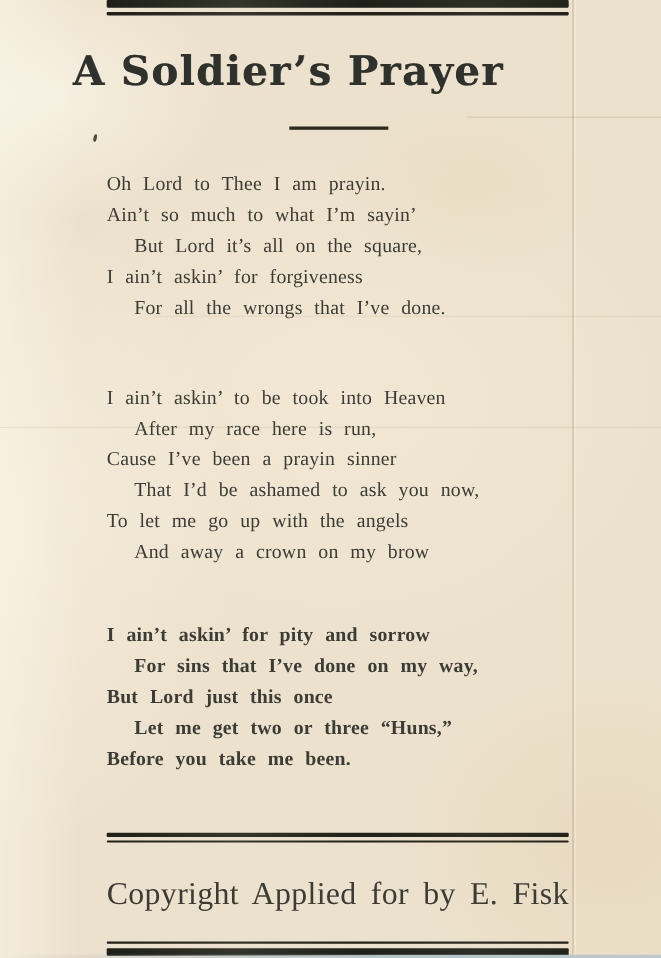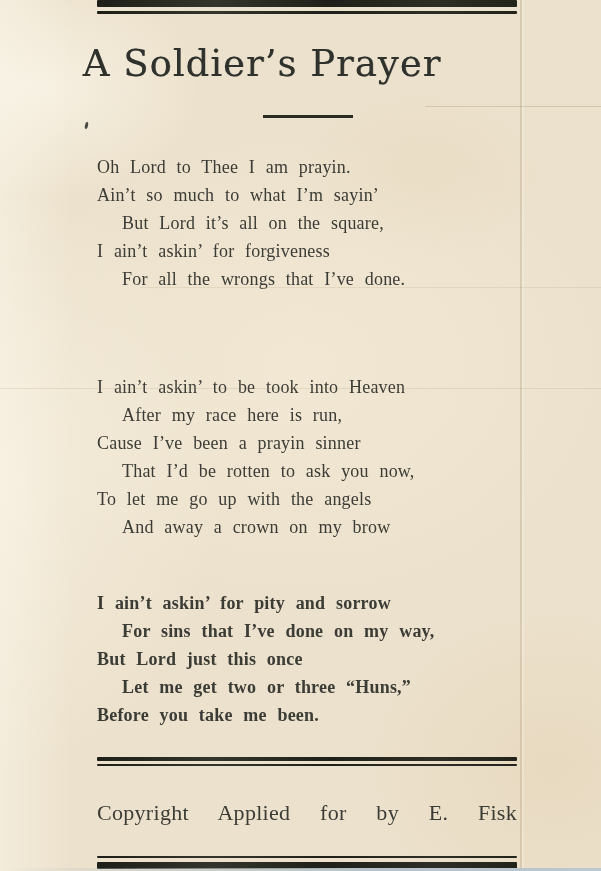--- a/index.html
+++ b/index.html
@@ -34,21 +34,21 @@
   .rule-bottom-thin  { top: 856px; height: 2px;   }
   .rule-bottom-thick { top: 862px; height: 6.5px; }
 
   .title {
     position: absolute;
     top: 42px;
     left: 0;
     width: 524px;
     text-align: center;
     font-family: "DejaVu Serif", serif;
-    font-weight: normal;
+    font-weight: bold;
     font-size: 37px;
     letter-spacing: 1px;
     color: #2e312c;
     text-shadow: 0.4px 0.4px 0 rgba(46,49,44,0.5);
   }
 
   .title-divider {
     position: absolute;
     top: 115px;
     left: 263px;
@@ -64,30 +64,30 @@
     width: 460px;
     color: #3b3c36;
   }
   .poem p {
     margin: 0;
     font-size: 18px;
     line-height: 28px;
     word-spacing: 6px;
     letter-spacing: 0.2px;
   }
-  .stanza-2 { margin-top: 80px; }
+  .stanza-2 { margin-top: 54px; }
   .stanza-3 { margin-top: 48px; font-weight: bold; }
   .indent { padding-left: 25px; }
 
   .copyright {
     position: absolute;
     left: 97px;
     top: 799px;
     width: 420px;
-    font-size: 22px;
+    font-size: 29px;
     line-height: 28px;
     color: #3b3c36;
     text-align: justify;
     text-align-last: justify;
     letter-spacing: 0.3px;
   }
 
   
   .crease-vertical {
     position: absolute;
@@ -132,21 +132,21 @@
     <p>Oh Lord to Thee I am prayin.</p>
     <p>Ain’t so much to what I’m sayin’</p>
     <p class="indent">But Lord it’s all on the square,</p>
     <p>I ain’t askin’ for forgiveness</p>
     <p class="indent">For all the wrongs that I’ve done.</p>
   </div>
   <div class="stanza stanza-2">
     <p>I ain’t askin’ to be took into Heaven</p>
     <p class="indent">After my race here is run,</p>
     <p>Cause I’ve been a prayin sinner</p>
-    <p class="indent">That I’d be rotten to ask you now,</p>
+    <p class="indent">That I’d be ashamed to ask you now,</p>
     <p>To let me go up with the angels</p>
     <p class="indent">And away a crown on my brow</p>
   </div>
   <div class="stanza stanza-3">
     <p>I ain’t askin’ for pity and sorrow</p>
     <p class="indent">For sins that I’ve done on my way,</p>
     <p>But Lord just this once</p>
     <p class="indent">Let me get two or three “Huns,”</p>
     <p>Before you take me been.</p>
   </div>

